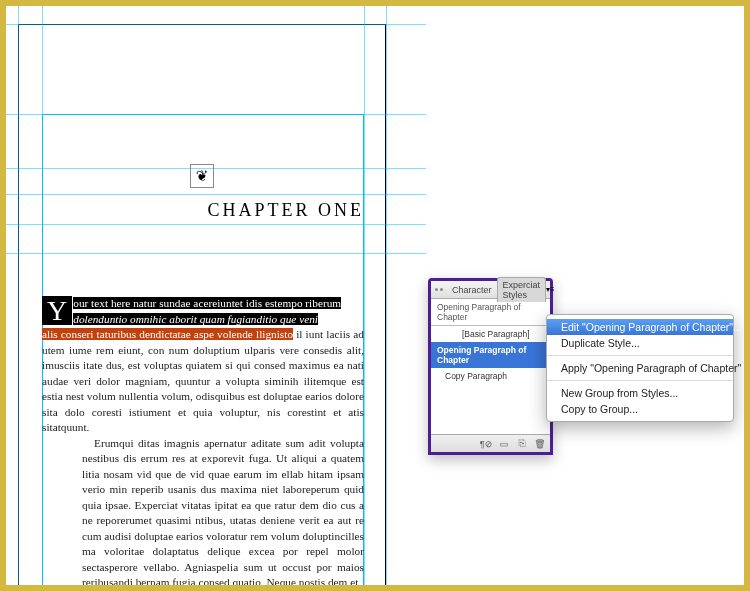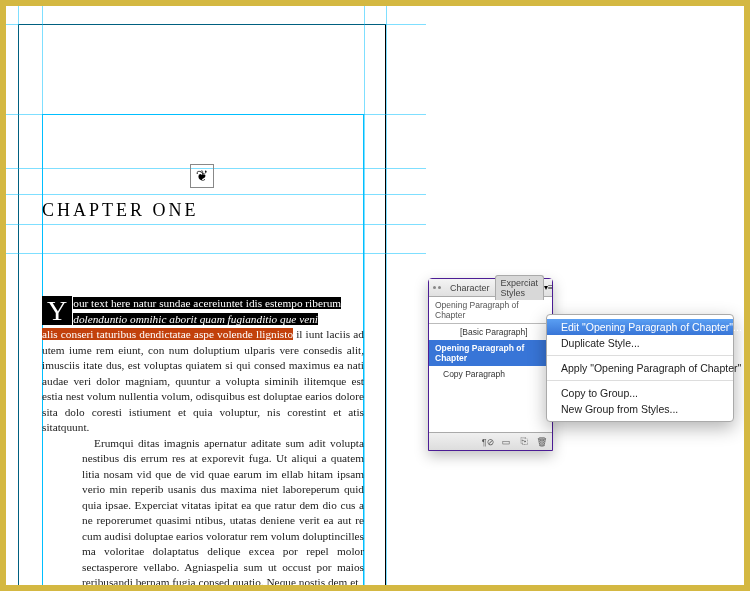--- a/index.html
+++ b/index.html
@@ -41,21 +41,21 @@
       left: 184px; top: 158px;
       width: 24px; height: 24px;
       border: 1px solid #888;
       display: flex; align-items: center; justify-content: center;
       font-size: 15px;
     }
     .chapter-title {
       position: absolute;
       left: 36px; top: 194px;
       width: 322px;
-      text-align: left;
+      text-align: right;
       font-family: "Times New Roman", serif;
       font-size: 18px;
       letter-spacing: 3px;
       font-weight: 500;
     }
     .body-text {
       position: absolute;
       left: 36px; top: 290px;
       width: 322px;
       font-family: "Times New Roman", serif;
@@ -78,21 +78,21 @@
     .sel2 { background: #000; color: #fff; font-style: italic; }
     .sel3 { background: #c2410c; color: #fff; }
     .para2 { text-indent: 12px; margin-left: 40px; }
 
     
     .panel {
       position: absolute;
       left: 422px; top: 272px;
       width: 125px;
       background: #f9a8d4;
-      border: 1px solid #4c1d95;
+      border: 3px solid #4c1d95;
       border-radius: 4px 4px 0 0;
       box-shadow: 0 5px 14px rgba(0,0,0,0.25);
       font-size: 9px;
     }
     .panel-header {
       display: flex;
       background: linear-gradient(#f4f4f4,#e0e0e0);
       border-bottom: 1px solid #aaa;
       height: 18px;
       align-items: center;
@@ -217,15 +217,15 @@
     <div class="footer-icon">🗑</div>
   </div>
 </div>
 
 <div class="context-menu">
   <div class="menu-item highlight">Edit "Opening Paragraph of Chapter"...</div>
   <div class="menu-item">Duplicate Style...</div>
   <div class="menu-sep"></div>
   <div class="menu-item">Apply "Opening Paragraph of Chapter"</div>
   <div class="menu-sep"></div>
+  <div class="menu-item">New Group from Styles...</div>
   <div class="menu-item">Copy to Group...</div>
-  <div class="menu-item">New Group from Styles...</div>
 </div>
 
 </body></html>

